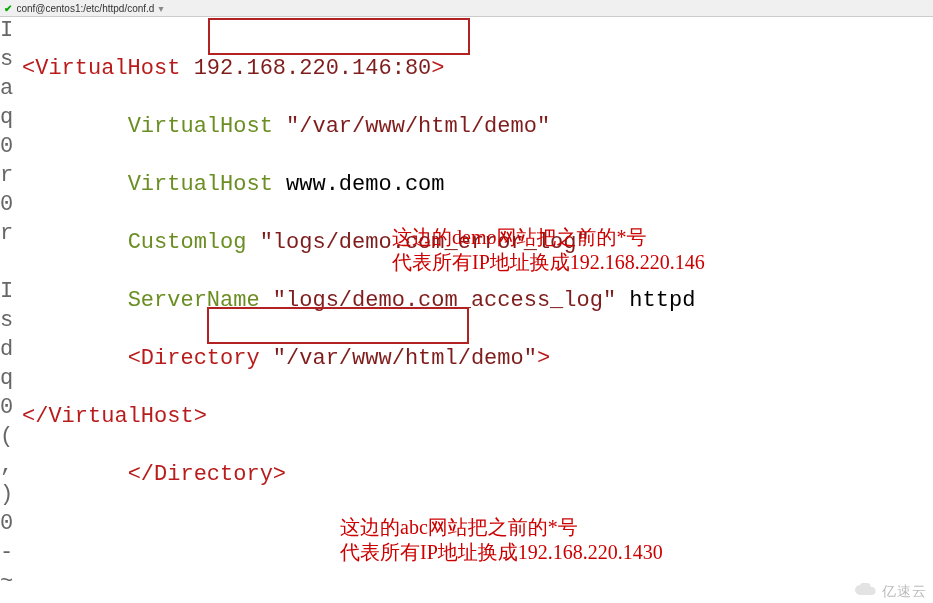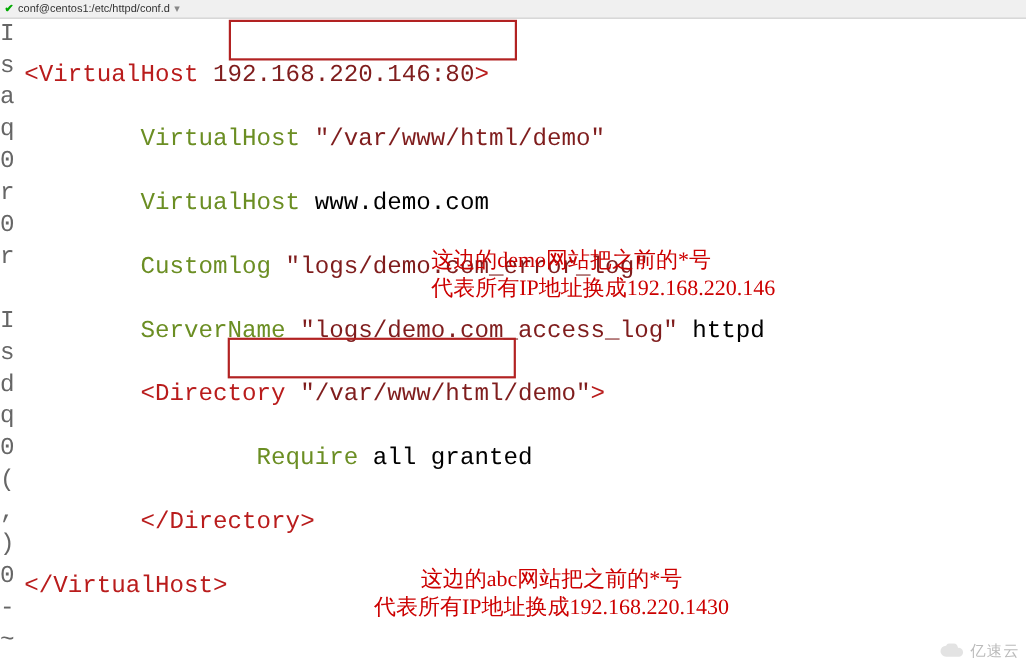--- a/index.html
+++ b/index.html
@@ -70,21 +70,20 @@
   }
   .watermark {
     position: absolute;
     right: 6px;
     bottom: 2px;
     font-size: 14px;
     color: #bbb;
     font-family: Arial, sans-serif;
     letter-spacing: 1px;
     display: flex;
-    align-items: center;
     gap: 4px;
   }
   .watermark svg { opacity: .4; }
 </style>
 </head>
 <body>
 
 <div class="titlebar">
   <span class="check">✔</span>
   <span>conf@centos1:/etc/httpd/conf.d</span>
@@ -112,42 +111,41 @@
 -
 ~</div>
 
 <div class="editor">
 <div><span class="t-teal">&lt;VirtualHost </span><span class="t-maroon">192.168.220.146:80</span><span class="t-teal">&gt;</span></div>
 <div>        <span class="t-olive">VirtualHost </span><span class="t-maroon">"/var/www/html/demo"</span></div>
 <div>        <span class="t-olive">VirtualHost </span><span class="t-black">www.demo.com</span></div>
 <div>        <span class="t-olive">Customlog </span><span class="t-maroon">"logs/demo.com_error_log"</span></div>
 <div>        <span class="t-olive">ServerName </span><span class="t-maroon">"logs/demo.com_access_log"</span><span class="t-black"> httpd</span></div>
 <div>        <span class="t-teal">&lt;Directory </span><span class="t-maroon">"/var/www/html/demo"</span><span class="t-teal">&gt;</span></div>
-<div>                <span class="t-olive">Require </span><span class="t-black">all </span><span class="t-black">granted</span></div>
+<div><span class="t-teal">&lt;/VirtualHost&gt;</span></div>
 <div>        <span class="t-teal">&lt;/Directory&gt;</span></div>
-<div><span class="t-teal">&lt;/VirtualHost&gt;</span></div>
 <div> </div>
 
 
 
 
 
 
 
 
 
 
 </div>
 
 <div class="box1" style="left:208px; top:18px; width:258px; height:33px;"></div>
 <div class="box1" style="left:207px; top:307px; width:258px; height:33px;"></div>
 
 <div class="anno" style="left:392px; top:225px;">这边的demo网站把之前的*号
 代表所有IP地址换成192.168.220.146</div>
-<div class="anno" style="left:340px; top:515px;text-align:center;">这边的abc网站把之前的*号
+<div class="anno" style="left:340px; top:515px;">这边的abc网站把之前的*号
 代表所有IP地址换成192.168.220.1430</div>
 
 <div class="watermark">
   <svg width="24" height="14" viewBox="0 0 24 14">
       <path fill="#bbb" d="M6 12a5 5 0 010-10 6 6 0 0111 2 4 4 0 011 8H6z"></path>
     </svg>
   <span>亿速云</span>
 </div>
 
 </body></html>

